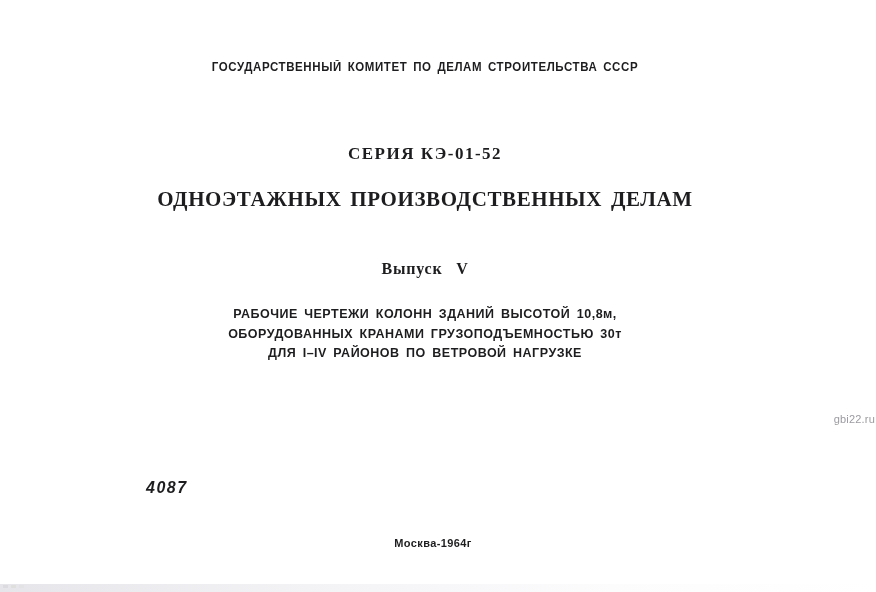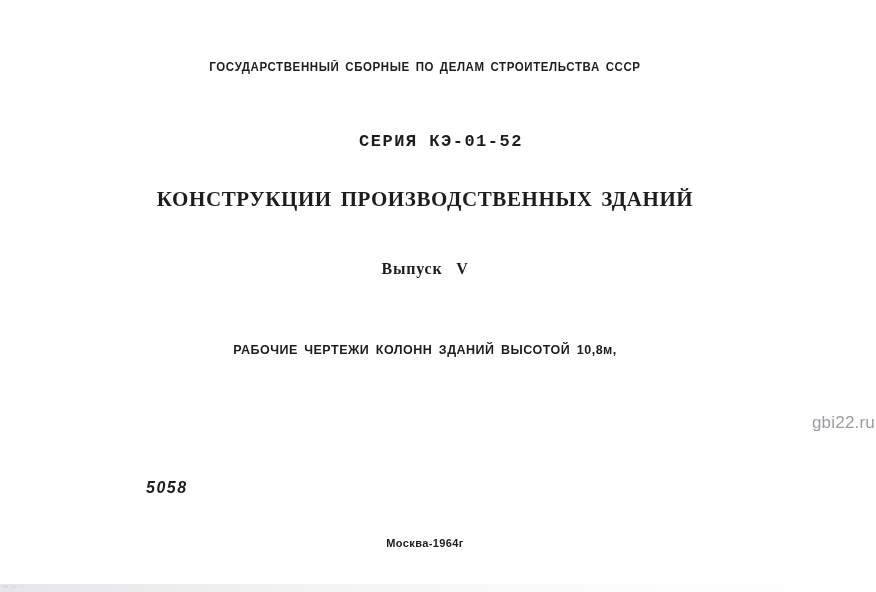--- a/index.html
+++ b/index.html
@@ -28,26 +28,25 @@
     transform: scaleY(1.05);
   }
   .program-line {
     top: 100px;
     font-size: 15.5px;
     font-weight: bold;
     letter-spacing: 0.4px;
     word-spacing: 2px;
   }
   .series-line {
-    top: 132px;
-    font-family: Liberation Mono, monospace;
+    top: 144px;
+    font-family: Liberation Serif, serif;
     font-size: 17px;
     font-weight: bold;
     letter-spacing: 1.5px;
-    margin-left: 16px;
   }
   .doc-title {
     top: 188px;
     font-family: "Liberation Serif", serif;
     font-size: 21px;
     font-weight: bold;
     line-height: 23.5px;
     letter-spacing: 0.6px;
     word-spacing: 3px;
   }
@@ -59,43 +58,43 @@
     word-spacing: 9px;
     font-family: Liberation Serif, serif;
   }
   .subtitle-block {
     top: 305px;
     font-size: 12.5px;
     font-weight: bold;
     line-height: 19.5px;
     letter-spacing: 0.5px;
     word-spacing: 2.5px;
-    margin-top: 36px;
   }
   .inventory-number {
     position: absolute;
     left: 146px;
     top: 479px;
     font-size: 16px;
     font-weight: bold;
     font-style: italic;
     letter-spacing: 1.5px;
     text-align: left;
   }
   .imprint-line {
     top: 537px;
     font-size: 11px;
     font-weight: bold;
     letter-spacing: 0.4px;
+    margin-left: 8px;
   }
   .watermark {
     position: absolute;
     right: 1px;
     top: 413px;
-    font-size: 17px;
+    font-size: 11px;
     color: #9b9ba1;
     letter-spacing: 0.2px;
     text-align: right;
   }
   .edge-strip {
     position: absolute;
     left: 0;
     bottom: 0;
     width: 876px;
     height: 8px;
@@ -112,36 +111,38 @@
       linear-gradient(#dededc, #dededc) 8px 1px / 5px 3px no-repeat,
       linear-gradient(#e3e3e6, #e3e3e6) 16px 1px / 5px 3px no-repeat;
     opacity: 0.8;
   }
 </style>
 </head>
 <body>
 
 <div class="scan">
 
-  <div class="col org-line">ГОСУДАРСТВЕННЫЙ СБОРНЫЕ ПО ДЕЛАМ СТРОИТЕЛЬСТВА СССР</div>
+  <div class="col org-line">ГОСУДАРСТВЕННЫЙ КОМИТЕТ ПО ДЕЛАМ СТРОИТЕЛЬСТВА СССР</div>
 
 
   <div class="col series-line">СЕРИЯ КЭ-01-52</div>
 
   <div class="col doc-title">
-    <div>КОНСТРУКЦИИ ПРОИЗВОДСТВЕННЫХ ЗДАНИЙ</div>
+    <div>ОДНОЭТАЖНЫХ ПРОИЗВОДСТВЕННЫХ ДЕЛАМ</div>
   </div>
 
   <div class="col issue-line">Выпуск  V</div>
 
   <div class="col subtitle-block">
     <div>РАБОЧИЕ ЧЕРТЕЖИ КОЛОНН ЗДАНИЙ ВЫСОТОЙ 10,8м,</div>
+    <div>ОБОРУДОВАННЫХ КРАНАМИ ГРУЗОПОДЪЕМНОСТЬЮ 30т</div>
+    <div>ДЛЯ I–IV РАЙОНОВ ПО ВЕТРОВОЙ НАГРУЗКЕ</div>
   </div>
 
-  <div class="inventory-number">5058</div>
+  <div class="inventory-number">4087</div>
 
   <div class="col imprint-line">Москва-1964г</div>
 
   <div class="watermark">gbi22.ru</div>
 
   <div class="edge-strip"></div>
   <div class="edge-dots"></div>
 
 </div>
 

